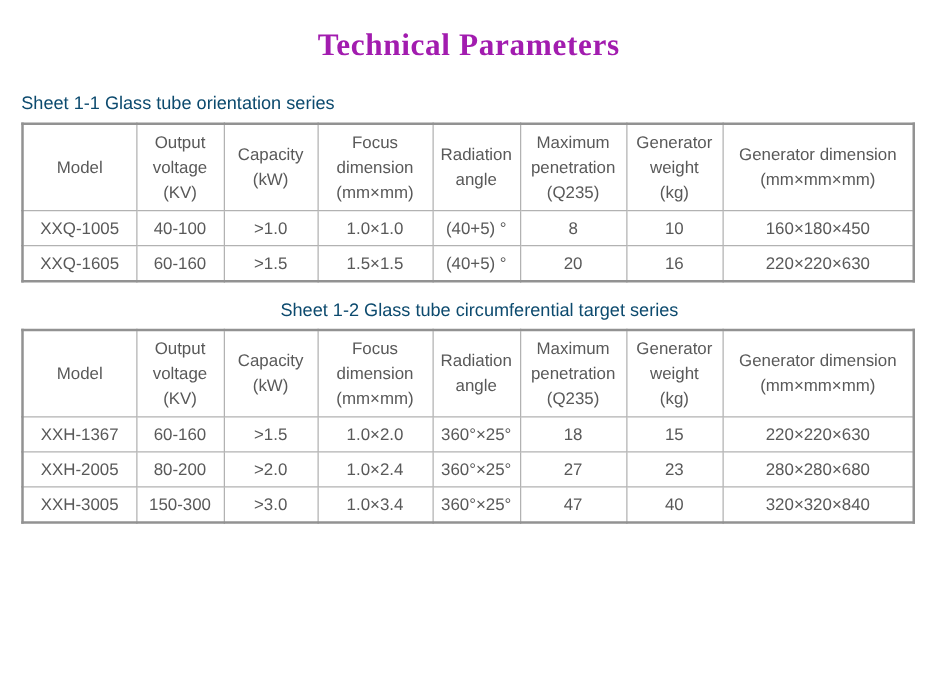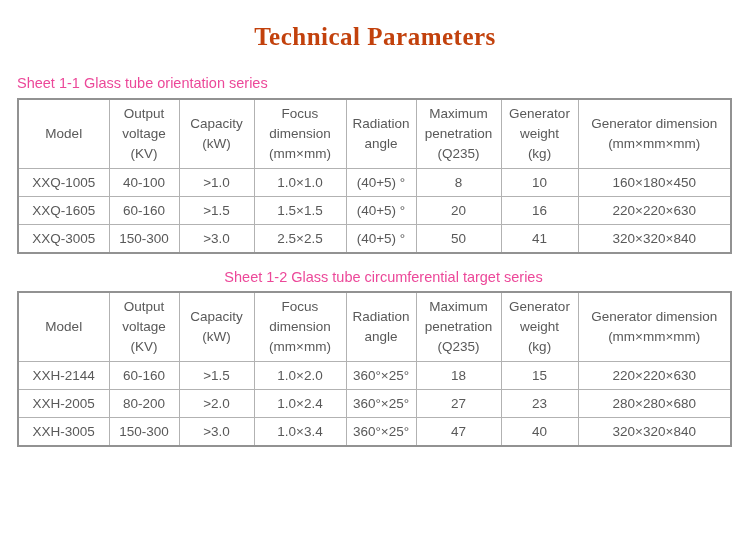--- a/index.html
+++ b/index.html
@@ -24,21 +24,21 @@
     font-weight: bold;
     font-size: 25px;
     line-height: 1.2;
     color: #be1e3d;
     letter-spacing: 0.5px;
   }
   .sheet-caption {
     margin: 0;
     margin-left: 17px;
     font-size: 14.5px;
-    color: #ec4899;
+    color: #0c4a6e;
   }
   .caption-1 { margin-top: 23px; margin-bottom: 7px; }
   .caption-2 { margin-top: 15px; margin-bottom: 6px; text-align: center; }
   table.spec-table {
     border-collapse: collapse;
     table-layout: fixed;
     width: 713px;
     margin-left: 17px;
     border: 2px solid #929292;
   }
@@ -62,21 +62,21 @@
     height: 27px;
     padding: 0 2px;
     white-space: nowrap;
   }
 </style>
 </head>
 <body>
 
 <div class="page">
 
-  <h1 class="page-title" style="color: #c2410c;">Technical Parameters</h1>
+  <h1 class="page-title" style="color: #a21caf;">Technical Parameters</h1>
 
   <p class="sheet-caption caption-1">Sheet 1-1 Glass tube orientation series</p>
 
   <table class="spec-table">
     <colgroup>
       <col style="width:91px">
         <col style="width:70px">
         <col style="width:75px">
         <col style="width:92px">
       <col style="width:70px">
@@ -121,30 +121,20 @@
         <tr>
           <td>XXQ-1605</td>
           <td>60-160</td>
           <td>&gt;1.5</td>
           <td>1.5×1.5</td>
           <td>(40+5) °</td>
           <td>20</td>
           <td>16</td>
           <td>220×220×630</td>
         </tr>
-        <tr>
-          <td>XXQ-3005</td>
-          <td>150-300</td>
-          <td>&gt;3.0</td>
-          <td>2.5×2.5</td>
-          <td>(40+5) °</td>
-          <td>50</td>
-          <td>41</td>
-          <td>320×320×840</td>
-        </tr>
       </tbody>
   </table>
 
   <p class="sheet-caption caption-2">Sheet 1-2 Glass tube circumferential target series</p>
 
   <table class="spec-table">
     <colgroup>
       <col style="width:91px">
         <col style="width:70px">
         <col style="width:75px">
@@ -172,21 +162,21 @@
 (Q235)</th>
           <th>Generator
 weight
 (kg)</th>
           <th>Generator dimension
 (mm×mm×mm)</th>
         </tr>
       </thead>
     <tbody>
         <tr>
-          <td>XXH-2144</td>
+          <td>XXH-1367</td>
           <td>60-160</td>
           <td>&gt;1.5</td>
           <td>1.0×2.0</td>
           <td>360°×25°</td>
           <td>18</td>
           <td>15</td>
           <td>220×220×630</td>
         </tr>
         <tr>
           <td>XXH-2005</td>

